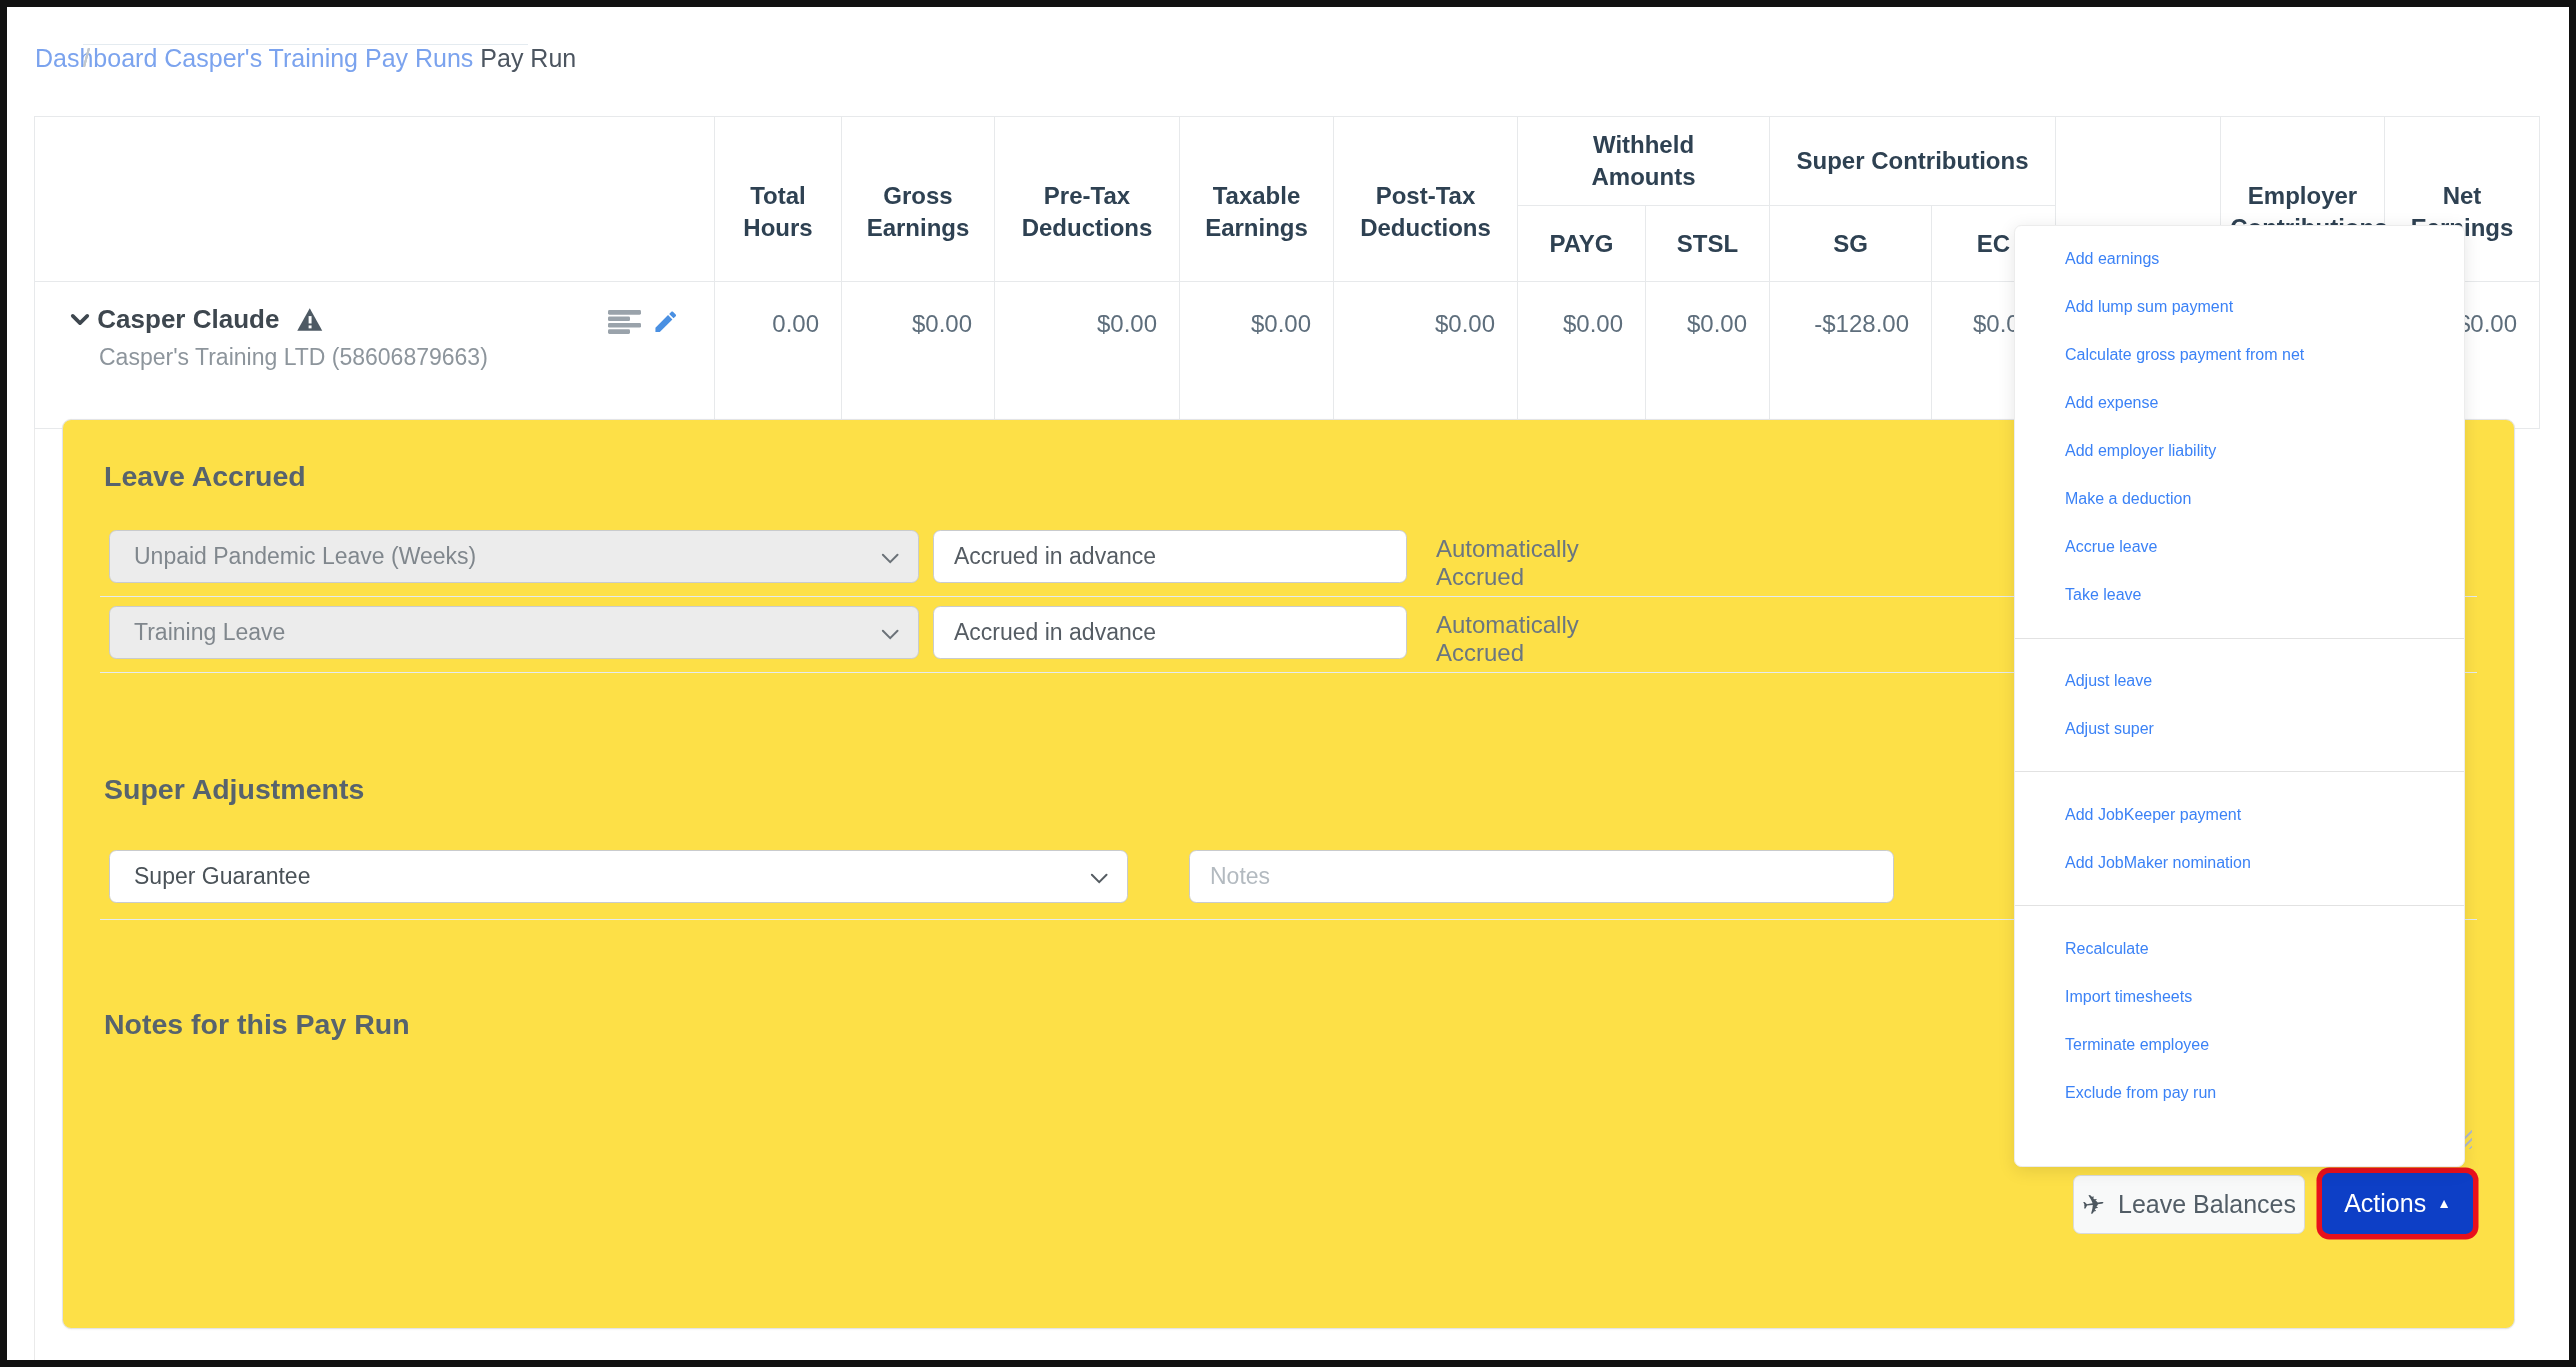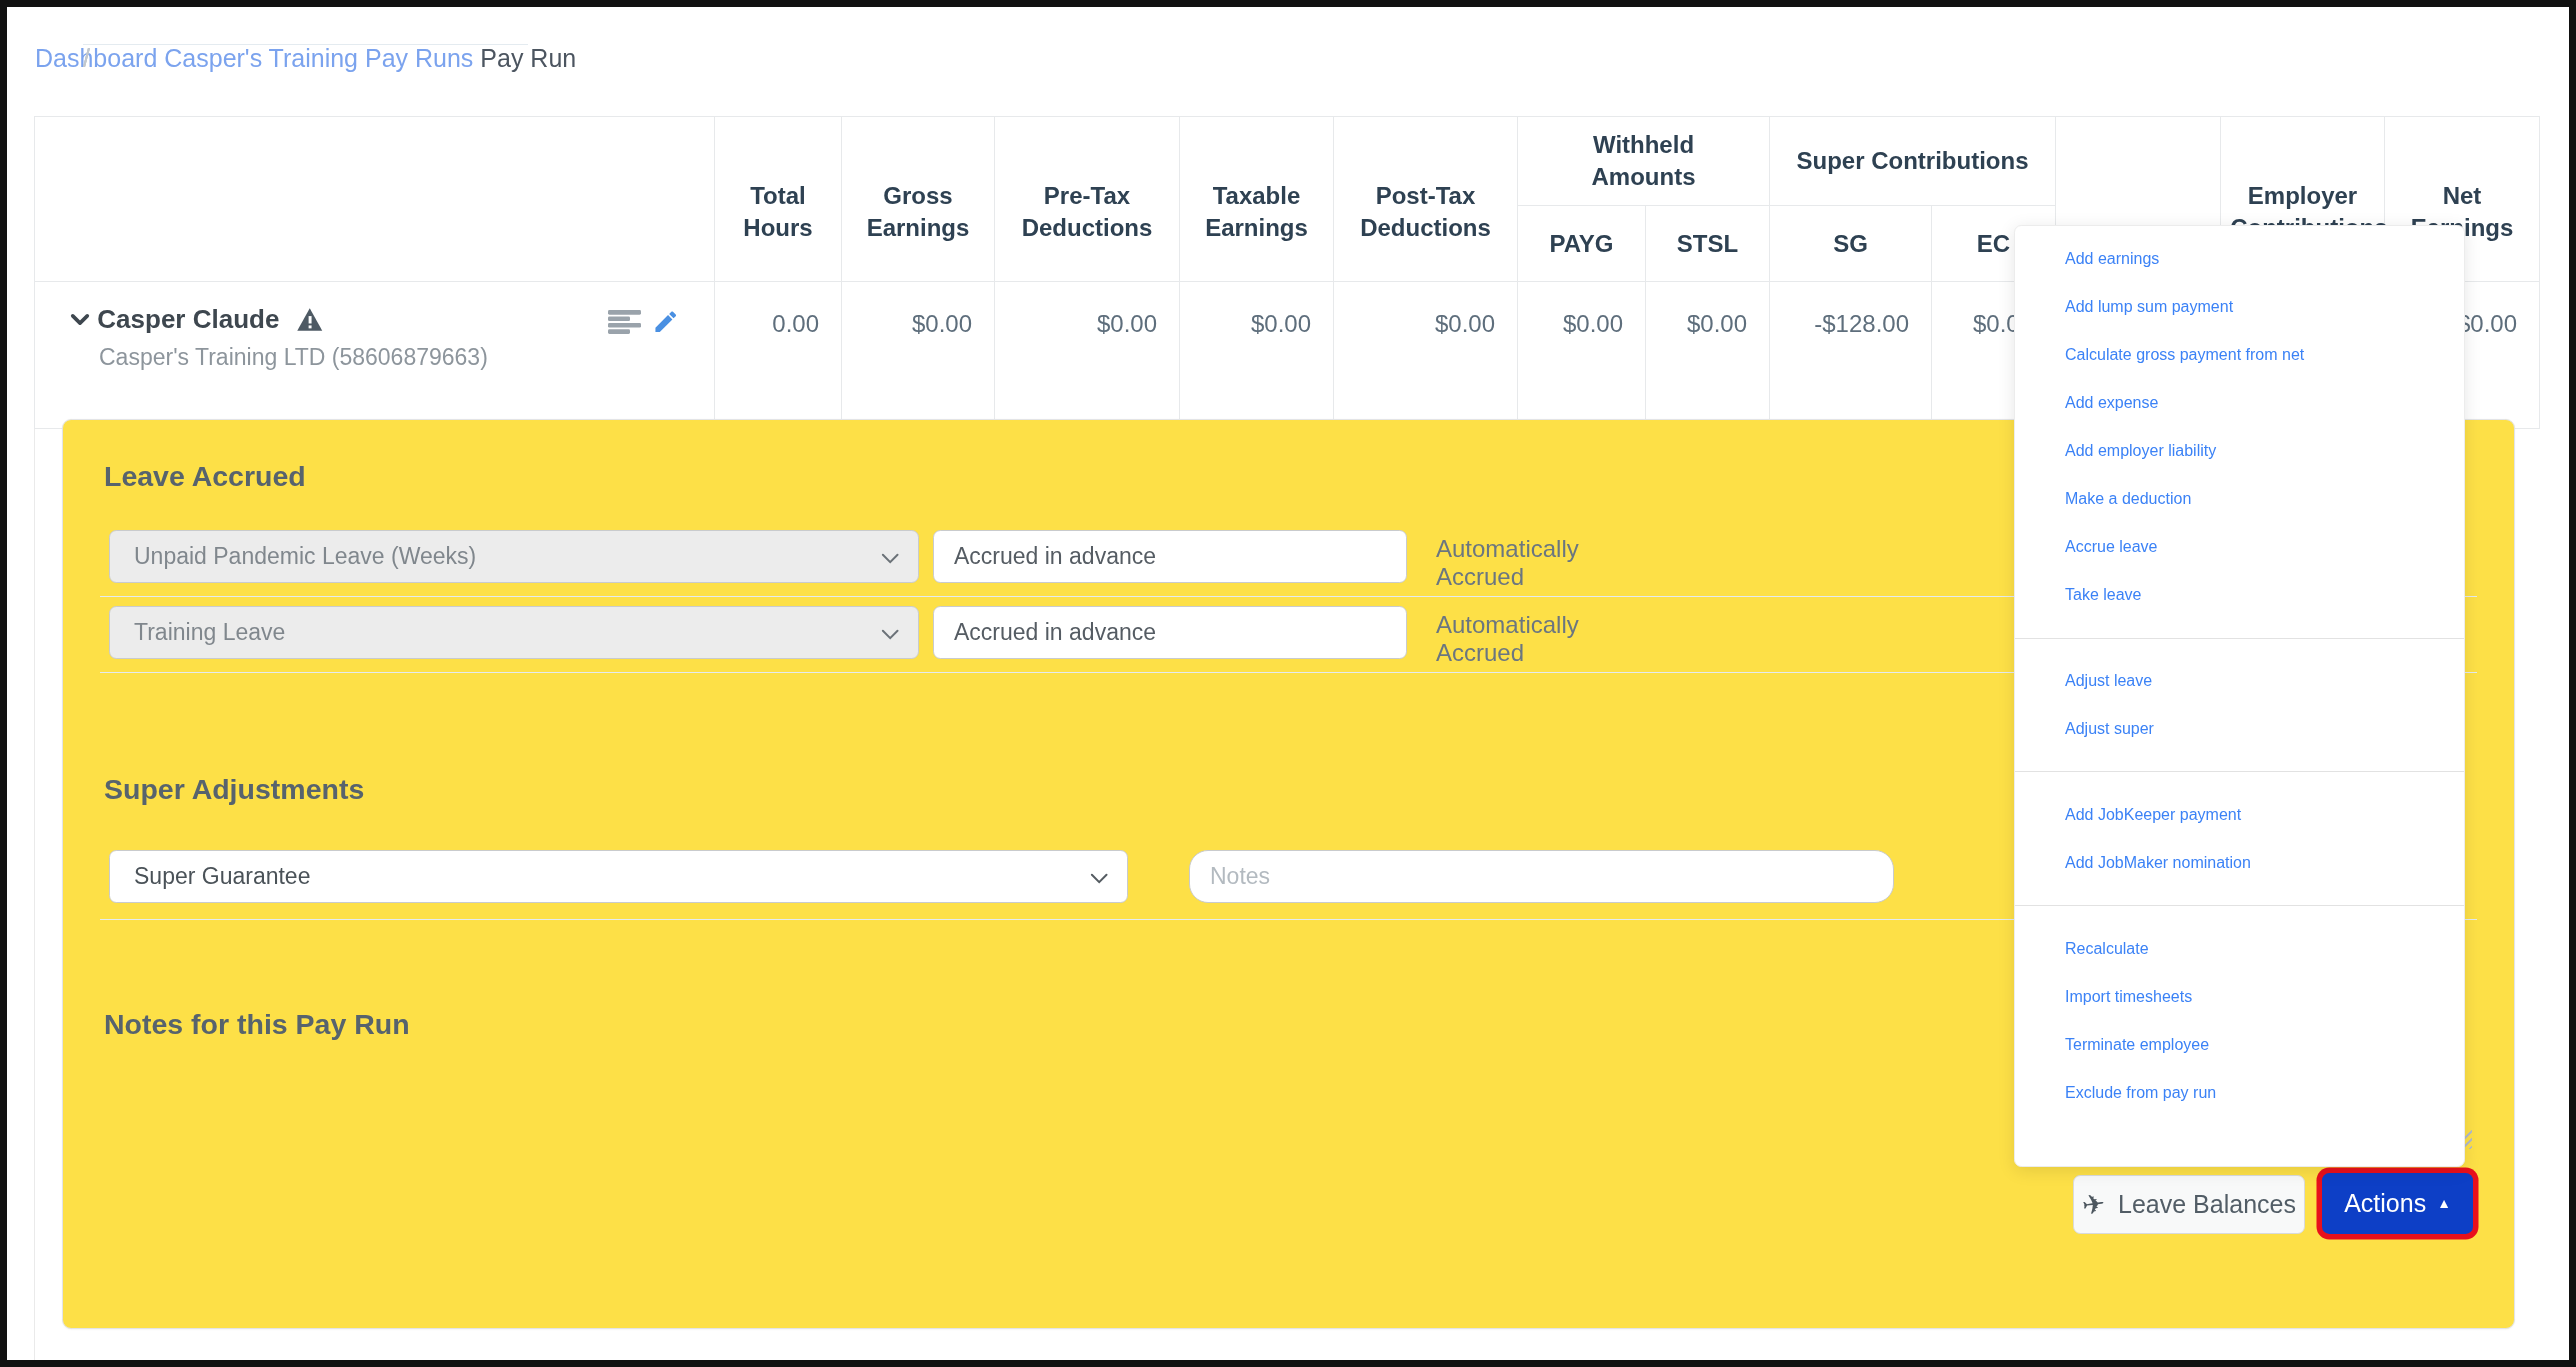--- a/index.html
+++ b/index.html
@@ -219,21 +219,21 @@
 
   <div class="fieldrow row-super">
     <div class="select enabled" style="left:46px;width:1019px;">
       <span>Super Guarantee</span>
       <span class="chev">
         <svg width="18.4" height="11" viewBox="0 0 20 12">
             <path d="M2 2 L10 10 L18 2" stroke="#555c62" stroke-width="2.2" fill="none" stroke-linecap="round"></path>
           </svg>
       </span>
     </div>
-    <input class="txtinput" style="left: 1126px; width: 705px; border-radius: 19px;" placeholder="Notes">
+    <input class="txtinput" style="left: 1126px; width: 705px;" placeholder="Notes">
   </div>
   <div class="sep sep3"></div>
 
   <h2 class="h-notes">Notes for this Pay Run</h2>
   <div class="resize-grip"></div>
 
   <button class="btn-leave">
     <span class="plane">✈</span>
     <span>Leave Balances</span>
   </button>

